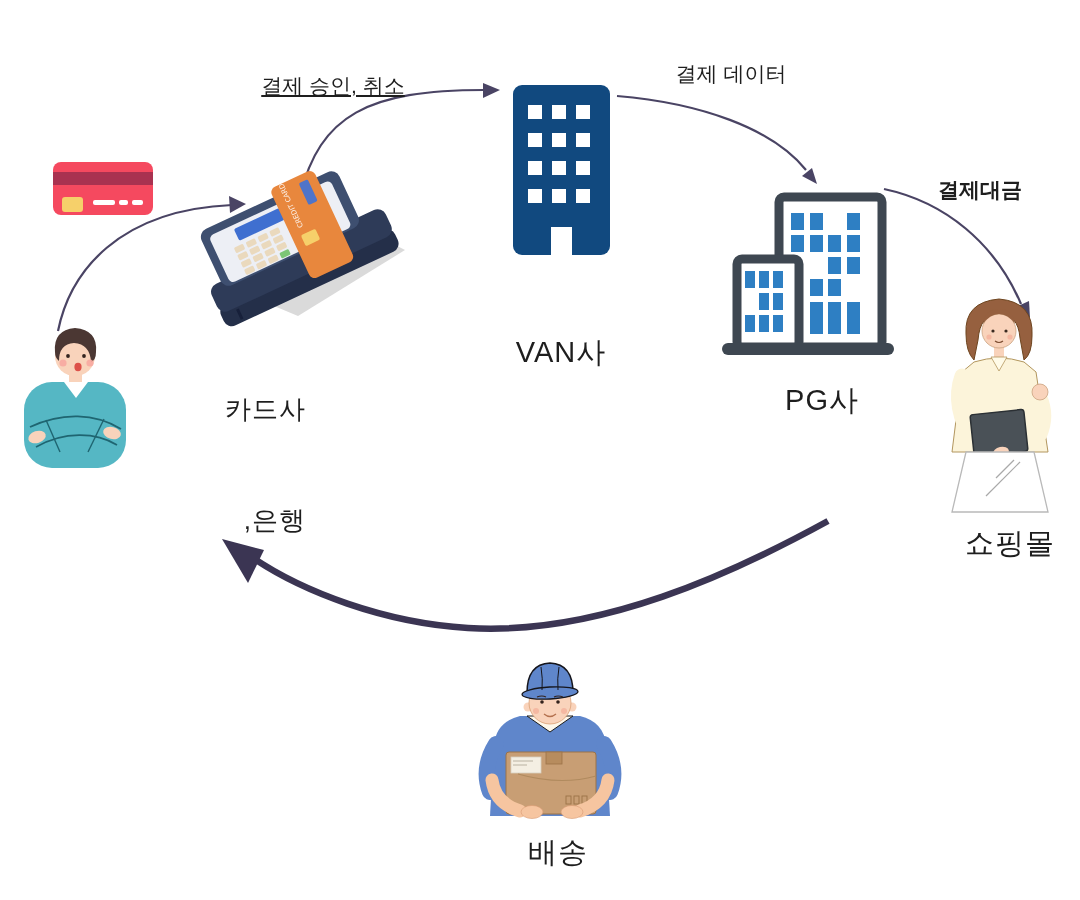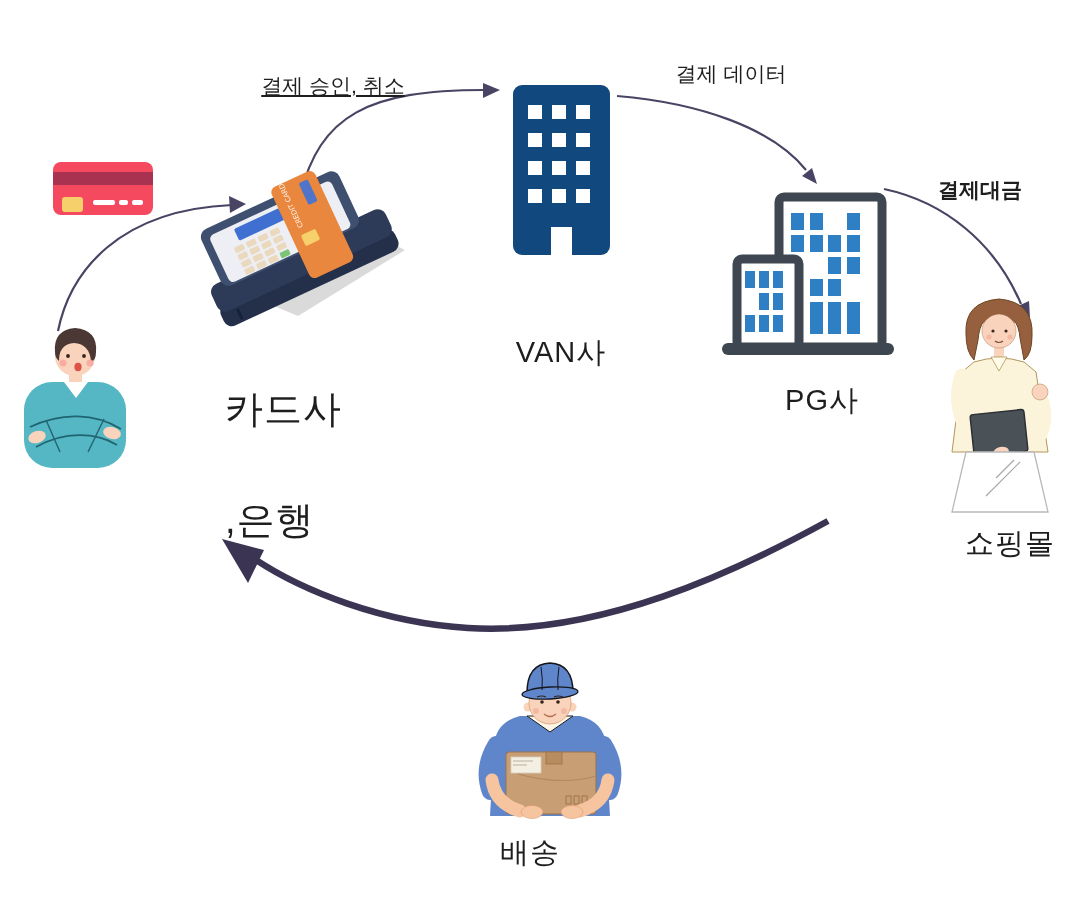--- a/index.html
+++ b/index.html
@@ -2,21 +2,21 @@
 <html><head>
 <meta charset="utf-8">
 <style>
   html,body{margin:0;padding:0;background:#ffffff;}
   .stage{position:relative;width:1080px;height:900px;background:#ffffff;overflow:hidden;
          font-family:"Liberation Sans","DejaVu Sans",sans-serif;}
   .stage svg{position:absolute;left:0;top:0;}
   .lbl{position:absolute;color:#1e1e1e;white-space:pre;}
   .node-label{font-size:29px;text-align:center;letter-spacing:1px;}
   .edge-label{font-size:21px;text-align:center;}
-  .two-line{line-height:37px;text-align:left;letter-spacing:1px;font-size:38px;}
+  .two-line{line-height:37px;text-align:right;letter-spacing:1px;font-size:26px;}
   .pgw{fill:#2e7fc3;}
   .vanw{fill:#ffffff;}
   .key{fill:#ead9bd;}
   .skin{fill:#f9d3bb;}
   svg text{font-family:"DejaVu Sans",sans-serif;}
 </style>
 </head>
 <body>
 
 <div class="stage">
@@ -217,14 +217,14 @@
     <div>카드사</div>
     <div>,은행</div>
   </div>
 
   <div class="lbl node-label" style="left:503px;top:297px;width:116px;margin-top:36px;">VAN사</div>
 
   <div class="lbl node-label" style="left:762px;top:381px;width:120px;">PG사</div>
 
   <div class="lbl node-label" style="left:950px;top:524px;width:120px;">쇼핑몰</div>
 
-  <div class="lbl node-label" style="left:470px;top:833px;width:120px;">배송</div>
+  <div class="lbl node-label" style="left:498px;top:833px;width:120px;">배송</div>
 </div>
 
 </body></html>

